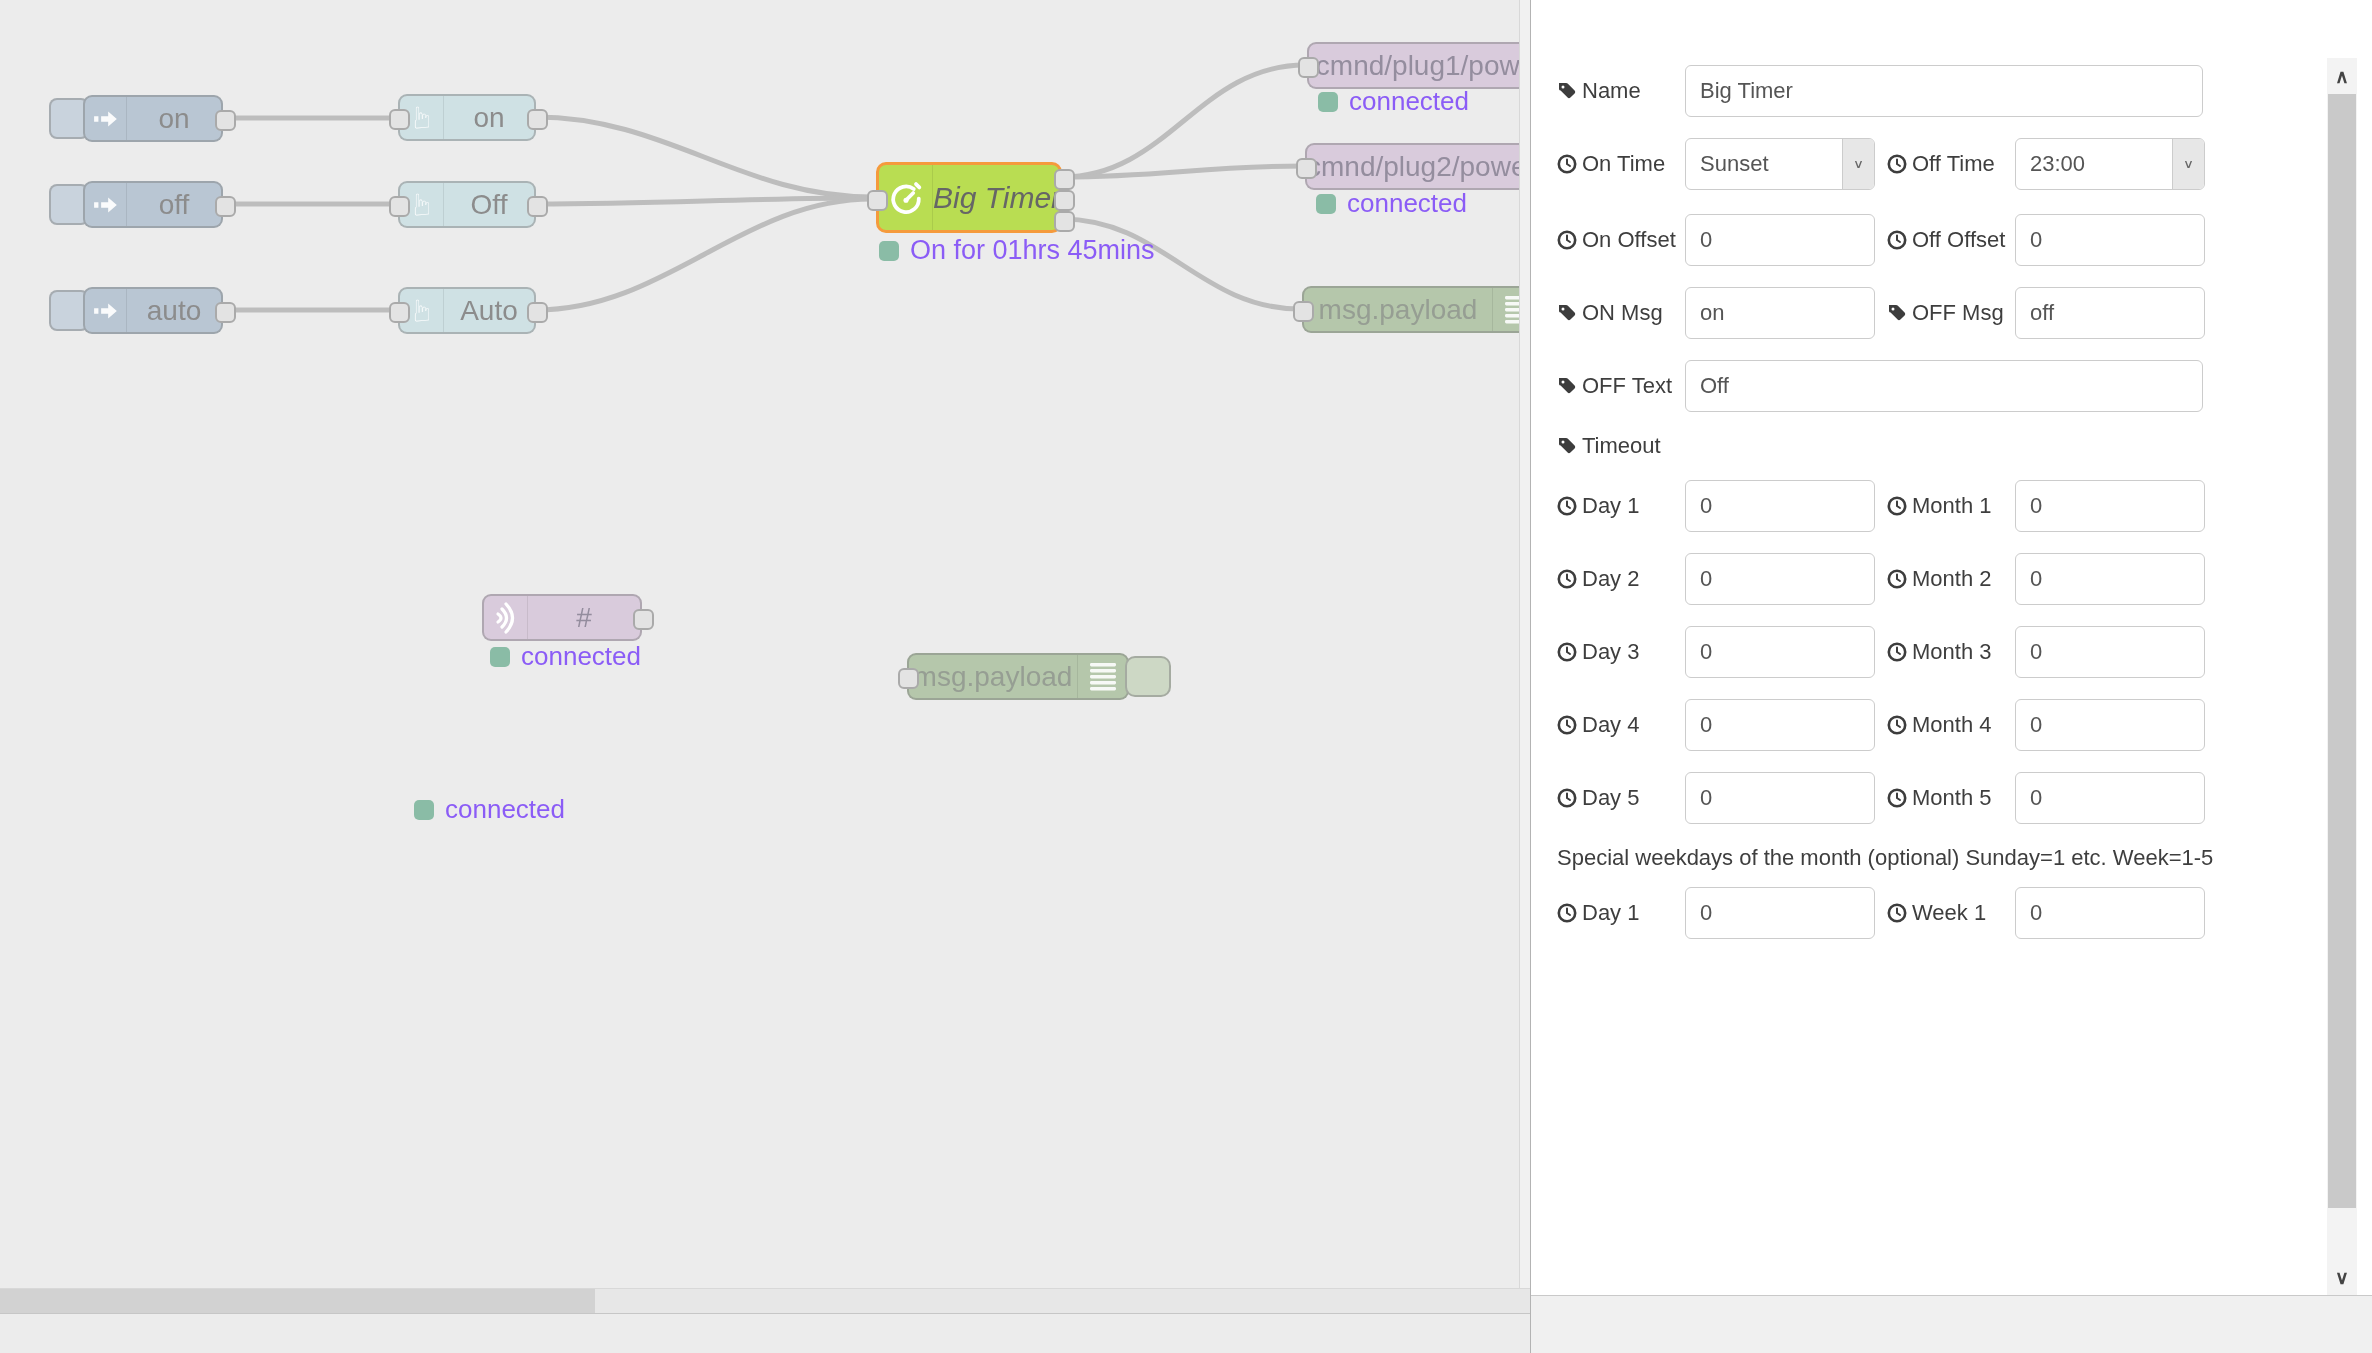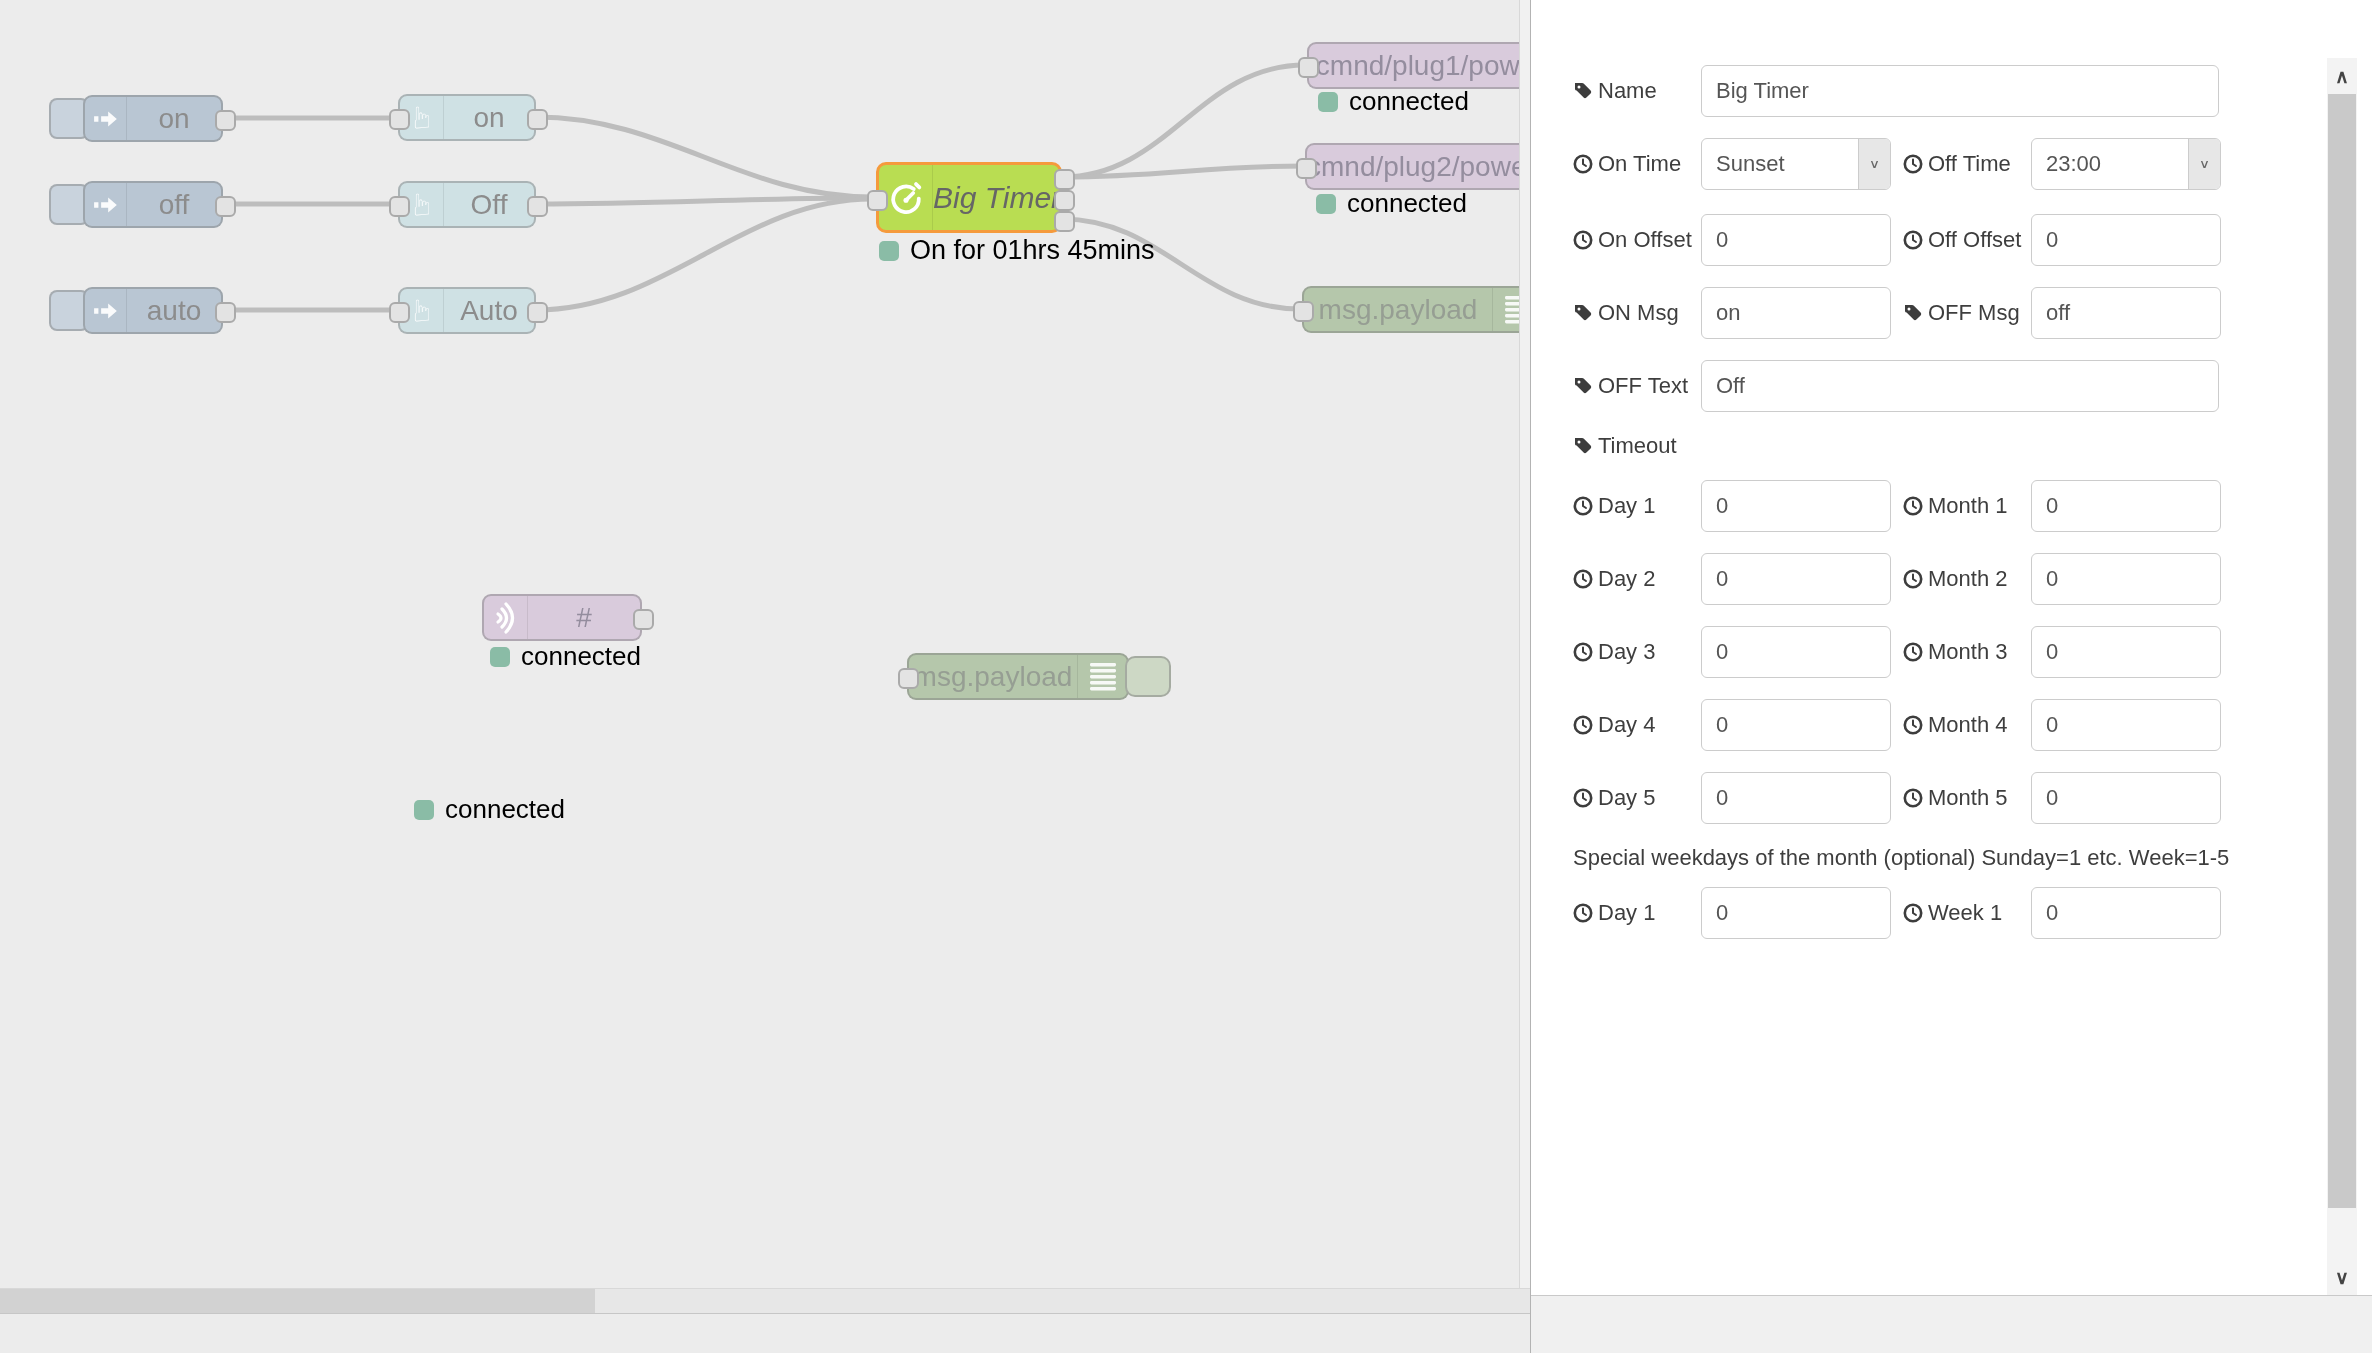--- a/index.html
+++ b/index.html
@@ -34,39 +34,39 @@
   .port { position:absolute; z-index:3; width:21px; height:21px;
     background:#e3e3e3; border:2px solid #aaa; border-radius:6px; }
 
   .debug-tab { height:100%; width:50px; display:flex; align-items:center; justify-content:center;
     border-left:1px solid rgba(0,0,0,.08); flex:none; }
   .debug-toggle { position:absolute; z-index:2; width:46px; height:41px;
     background:#cdd8c5; border:2px solid rgba(125,125,125,.5); border-radius:10px; }
 
   .status { position:absolute; z-index:2; display:flex; align-items:center; gap:11px; }
   .dot { width:20px; height:20px; border-radius:5px; background:#8abca6; flex:none; }
-  .stext { font-size:26px; color:#000000; white-space:nowrap; }
+  .stext { font-size:26px; color:#8b5cf6; white-space:nowrap; }
 
   .v-strip { position:absolute; right:0; top:0; width:11px; height:1288px; z-index:5;
     background:#f1f1f1; border-left:1px solid #d8d8d8; }
   .h-scroll { position:absolute; left:0; top:1288px; width:1530px; height:26px; z-index:5;
     background:#e7e7e7; border-top:1px solid #d8d8d8; border-bottom:1px solid #c6c6c6; }
   .h-thumb { position:absolute; left:0; top:0; width:595px; height:24px; background:#d2d2d2; }
 
   
   #panel { position:absolute; left:1530px; top:0; width:842px; height:1353px;
     background:#fff; border-left:1px solid #b3b3b3; }
   .panel-header { position:relative; height:33px; border-bottom:1px solid #bfbfbf; }
   .btn { position:absolute; top:-13px; height:36px; border-radius:4px; font-size:20px;
     display:flex; align-items:center; justify-content:center; }
   .btn-cancel { left:582px; width:116px; background:#fff; border:1px solid #ccc; color:#8e8e8e; }
   .btn-done { left:722px; width:102px; background:#9e1b30; border:1px solid #8e1626; color:#fff; }
 
   .panel-content { position:absolute; left:0; top:33px; width:842px; height:1262px;
-    overflow:hidden; padding:32px 0 0 42px; }
+    overflow:hidden; padding:32px 0 0 26px; }
   .row { display:flex; align-items:center; margin-bottom:21px; }
   .row-offset { margin-top:24px; }
   .row-geo { margin-top:20px; }
   .row-topic { margin-top:28px; }
   .lbl { width:128px; flex:none; font-size:22px; color:#3e3e3e; line-height:1.18; }
   .lbl2 { margin-left:12px; }
   .ficon { width:20px; height:20px; vertical-align:-3px; margin-right:5px; }
   .tinput { height:52px; border:1px solid #ccc; border-radius:6px; font-size:22px;
     color:#555; padding:0 14px; font-family:"Liberation Sans",sans-serif; background:#fff; }
   .tinput::placeholder { color:#c2c2c2; }

